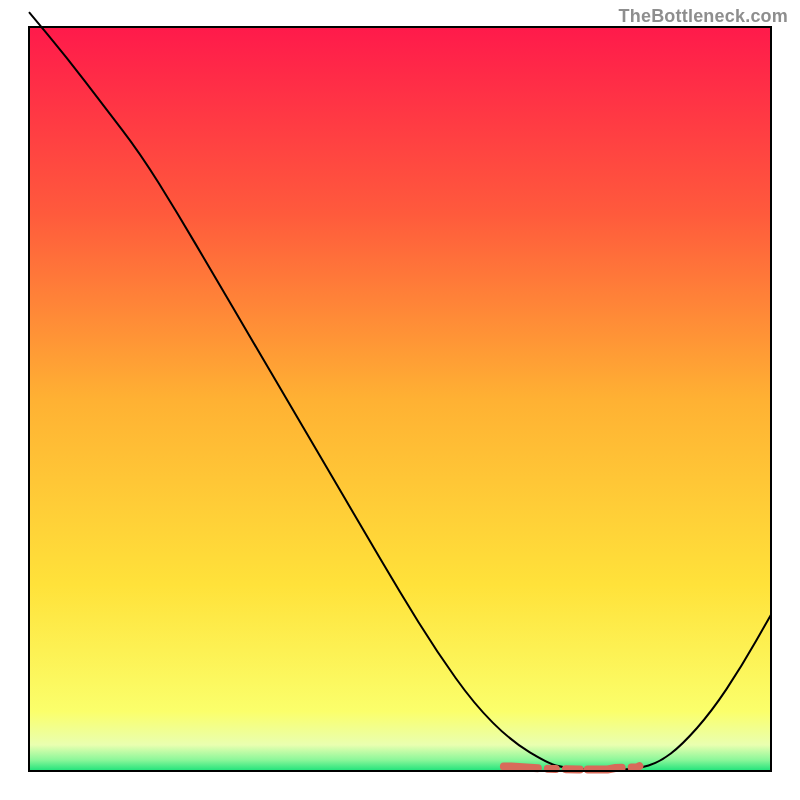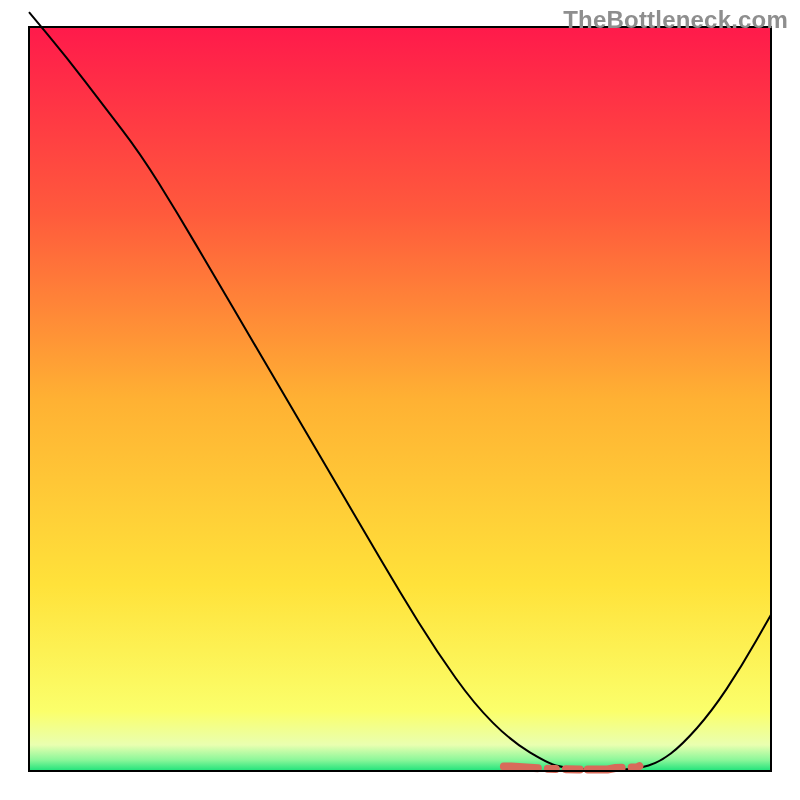--- a/index.html
+++ b/index.html
@@ -1,19 +1,19 @@
 <!DOCTYPE html>
 <html><head>
 <meta charset="utf-8">
 <style>
   * { margin: 0; padding: 0; box-sizing: border-box; }
   body { width: 800px; height: 800px; background: #fff; font-family: Arial, Helvetica, sans-serif; }
   .chart-wrap { position: relative; width: 800px; height: 800px; }
   svg { display: block; }
-  .attribution { position: absolute; top: 6px; right: 12px; font-size: 24px; font-weight: 700; color: #8e8e8e; letter-spacing: 0.2px; }
+  .attribution { position: absolute; top: 6px; right: 12px; font-size: 18px; font-weight: 700; color: #8e8e8e; letter-spacing: 0.2px; }
 </style>
 </head>
 <body>
 
 <div class="chart-wrap">
   <svg width="800" height="800" viewBox="0 0 800 800">
     <defs>
       <linearGradient id="heatgrad" x1="0" y1="0" x2="0" y2="1">
           <stop offset="0%" stop-color="#ff1a4b"></stop>
           <stop offset="25%" stop-color="#ff5a3c"></stop>

